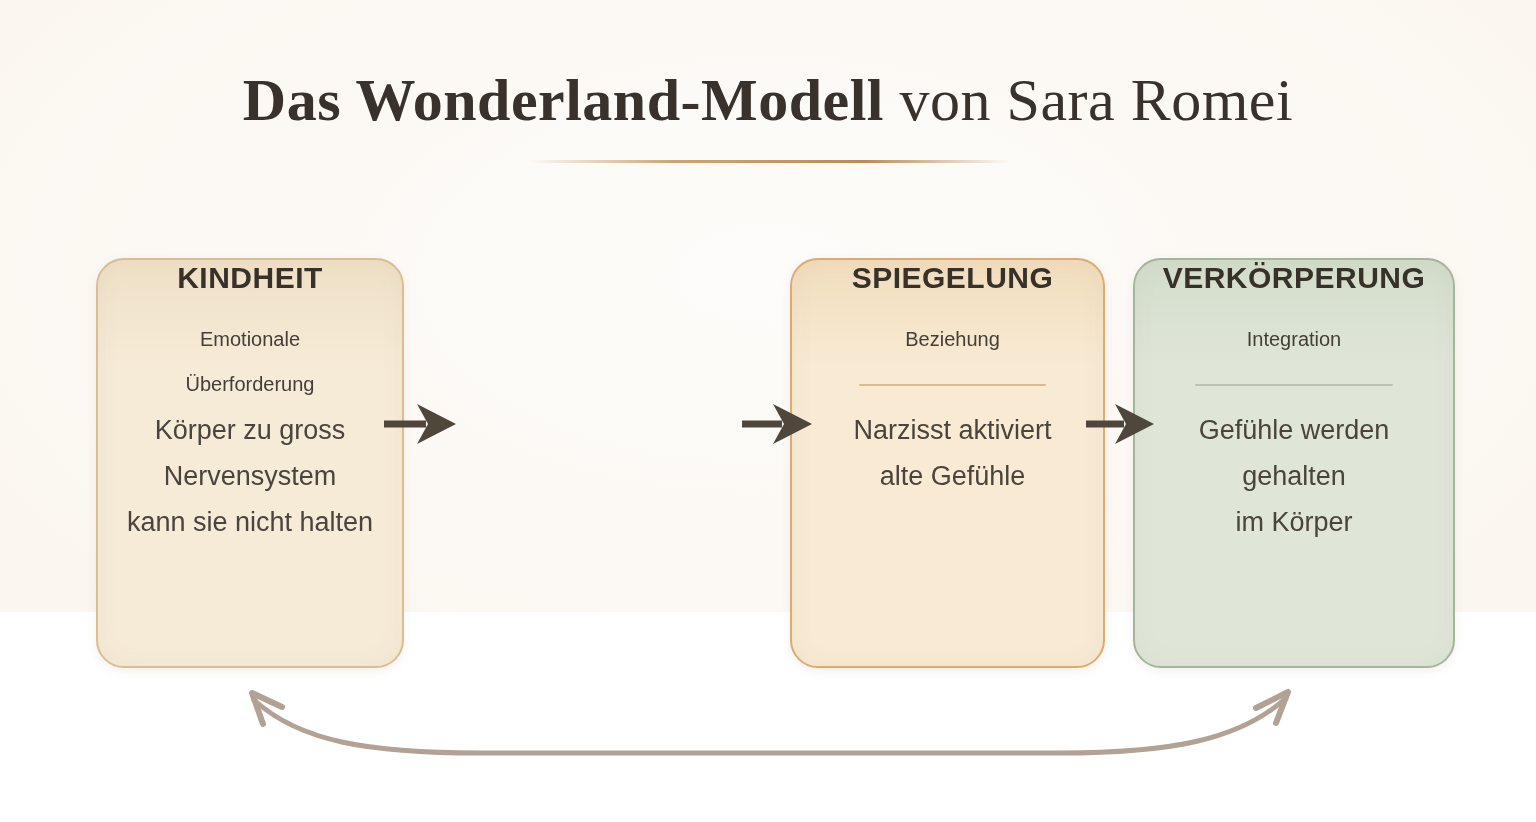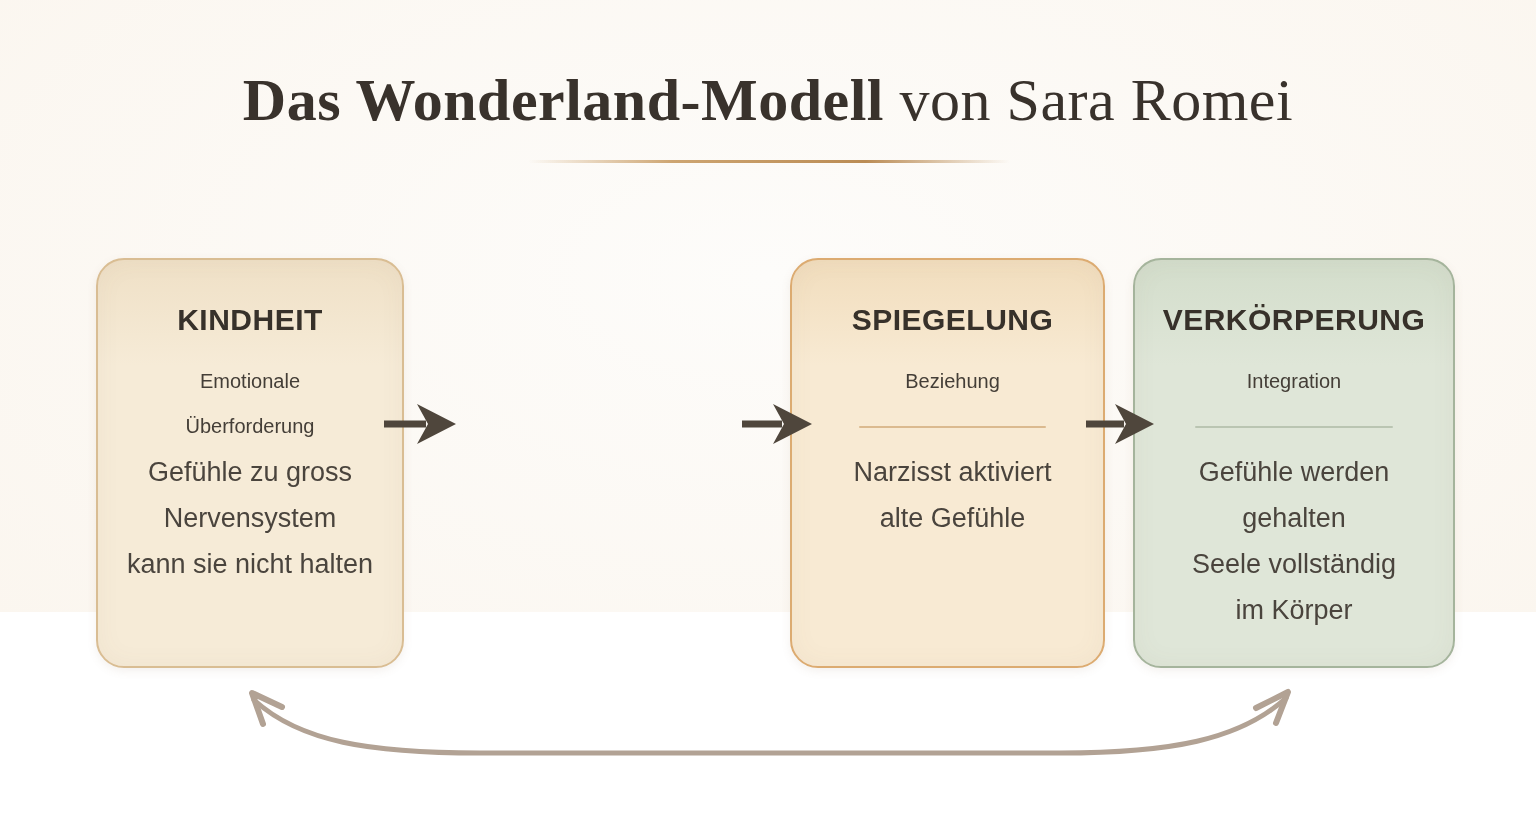--- a/index.html
+++ b/index.html
@@ -36,21 +36,21 @@
     position:absolute;top:258px;height:410px;
     border:2px solid #ccc;border-radius:28px;box-sizing:border-box;
     text-align:center;
     box-shadow:0 3px 10px rgba(140,110,80,0.10), inset 0 0 26px rgba(120,95,70,0.05);
   }
   #card-0{left:96px;width:308px;}
   #card-1{left:432px;width:328px;}
   #card-2{left:790px;width:315px;}
   #card-3{left:1133px;width:322px;}
   .card-title{
-    margin-top:42px;font-size:30px;font-weight:bold;letter-spacing:0.5px;
+    font-size:30px;font-weight:bold;letter-spacing:0.5px;
     line-height:36px;color:var(--stage-title-text,#37312a);
   }
   .card-sub{margin-top:21px;font-size:20px;color:#443e37;}
   .card-sub .line{display:block;line-height:45px;}
   .row-divider{height:45px;display:flex;align-items:center;justify-content:center;}
   .row-divider .rule{width:62%;height:2px;opacity:0.75;border-radius:1px;}
   .card-body{font-size:27px;color:var(--body-text,#4a443d);}
   .card-body .line{display:block;line-height:46px;}
   .overlay{position:absolute;top:0;left:0;width:1536px;height:822px;pointer-events:none;}
   .flow-shaft{stroke:var(--flow-arrow,#4f463c);stroke-width:7;}
@@ -70,21 +70,21 @@
 
   <div class="title-divider"></div>
 
   <div class="stage-card" id="card-0" style="background: linear-gradient(rgb(239, 224, 198), rgb(246, 235, 215) 26%); border-color: rgb(217, 189, 147);">
     <div class="card-title">KINDHEIT</div>
     <div class="card-sub">
       <span class="line">Emotionale</span>
       <span class="line">Überforderung</span>
     </div>
     <div class="card-body">
-      <span class="line">Gefühle zu gross</span>
+      <span class="line">Körper zu gross</span>
       <span class="line">Nervensystem</span>
       <span class="line">kann sie nicht halten</span>
     </div>
   </div>
 
 
   <div class="stage-card" id="card-2" style="background: linear-gradient(rgb(241, 221, 189), rgb(248, 234, 211) 26%); border-color: rgb(220, 171, 113); padding-left: 10px;">
     <div class="card-title">SPIEGELUNG</div>
     <div class="card-sub">
       <span class="line">Beziehung</span>
@@ -102,21 +102,20 @@
     <div class="card-title">VERKÖRPERUNG</div>
     <div class="card-sub">
       <span class="line">Integration</span>
     </div>
     <div class="row-divider">
         <div class="rule" style="background: rgb(173, 186, 165);"></div>
       </div>
     <div class="card-body">
       <span class="line">Gefühle werden</span>
       <span class="line">gehalten</span>
-      <span class="line">Seele vollständig</span>
       <span class="line">im Körper</span>
     </div>
   </div>
 
   <svg class="overlay" viewBox="0 0 1536 822">
     <g>
       <line class="flow-shaft" x1="384" y1="424" x2="426" y2="424"></line>
       <path class="flow-head" d="M456,424 L417,404 L428,424 L417,444 Z"></path>
     </g>
     <g>

